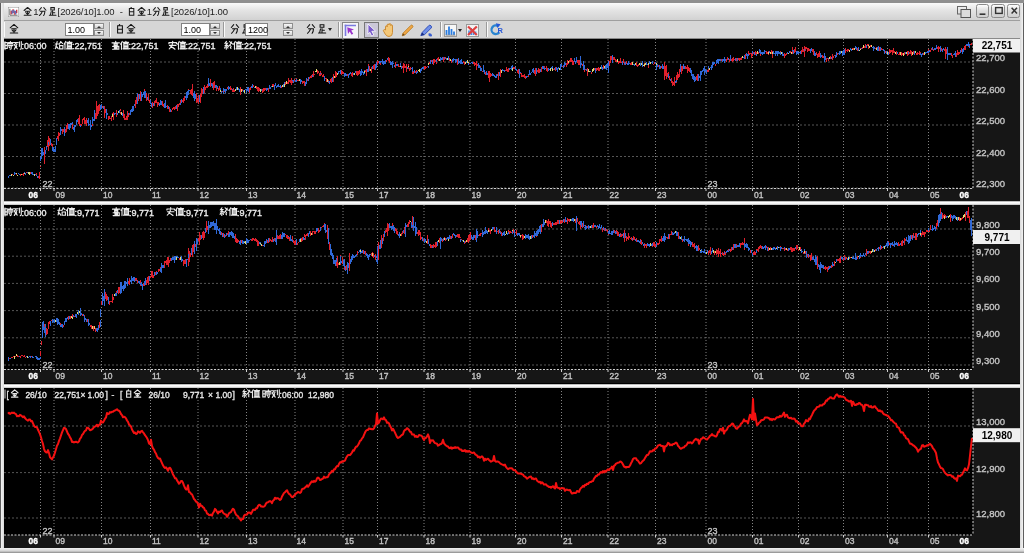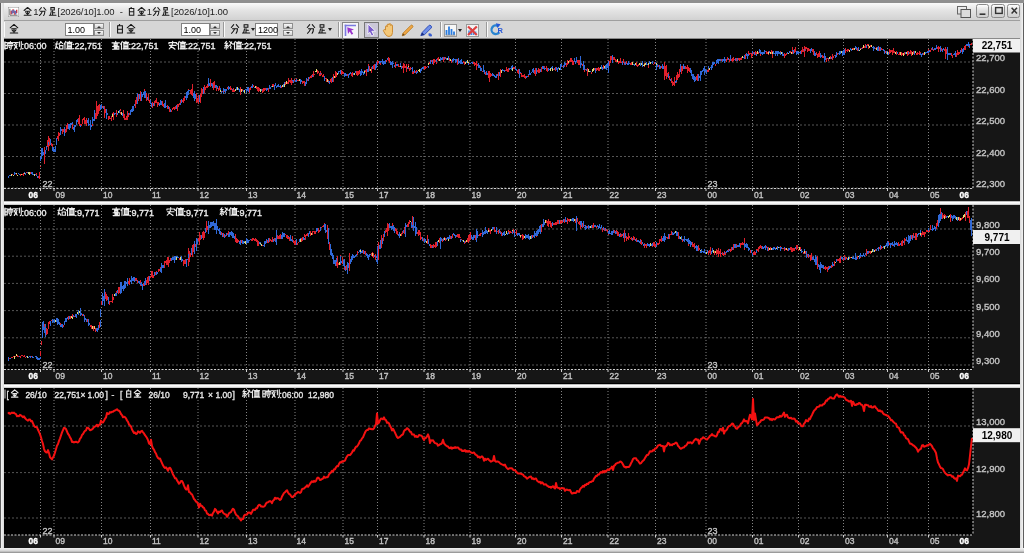--- a/index.html
+++ b/index.html
@@ -100,21 +100,21 @@
       <i></i>
     </div>
     <div class="tsep" style="left:223px"></div>
     <svg width="10" height="10" style="position:absolute;left:229.5px;top:24px" viewBox="0 0 10 10">
       <path d="M3.7 .6 1.3 3.5M6.3 .6 8.7 3.5M2.5 4.7H7.5M7.5 4.7Q7.4 7.8 6.1 9.3M4.7 4.7Q4 7.2 1.5 9.3" stroke="#111" stroke-width="1.05" fill="none" stroke-linecap="round"></path>
     </svg>
     <svg width="10" height="10" style="position:absolute;left:240.5px;top:24px" viewBox="0 0 10 10">
       <path d="M3.1 .7H6.9V3.3H3.1ZM5 4.4V8.9M5 6.3H7.4M3.5 4.9 2.6 8.9M1.5 9H8.7" stroke="#111" stroke-width="1.05" fill="none" stroke-linecap="round"></path>
     </svg>
     <div class="darr" style="left:250.5px;top:28px"></div>
-    <div class="field" style="left:255px;width:23px">1200</div>
+    <div class="field" style="left:245px;width:23px">1200</div>
     <div class="spin" style="left:283px">
       <b></b>
       <i></i>
     </div>
     <span class="tlab" style="left:300px">1</span>
     <svg width="10" height="10" style="position:absolute;left:305.5px;top:24px" viewBox="0 0 10 10">
       <path d="M3.7 .6 1.3 3.5M6.3 .6 8.7 3.5M2.5 4.7H7.5M7.5 4.7Q7.4 7.8 6.1 9.3M4.7 4.7Q4 7.2 1.5 9.3" stroke="#111" stroke-width="1.05" fill="none" stroke-linecap="round"></path>
     </svg>
     <svg width="10" height="10" style="position:absolute;left:316.5px;top:24px" viewBox="0 0 10 10">
       <path d="M3.1 .7H6.9V3.3H3.1ZM5 4.4V8.9M5 6.3H7.4M3.5 4.9 2.6 8.9M1.5 9H8.7" stroke="#111" stroke-width="1.05" fill="none" stroke-linecap="round"></path>

